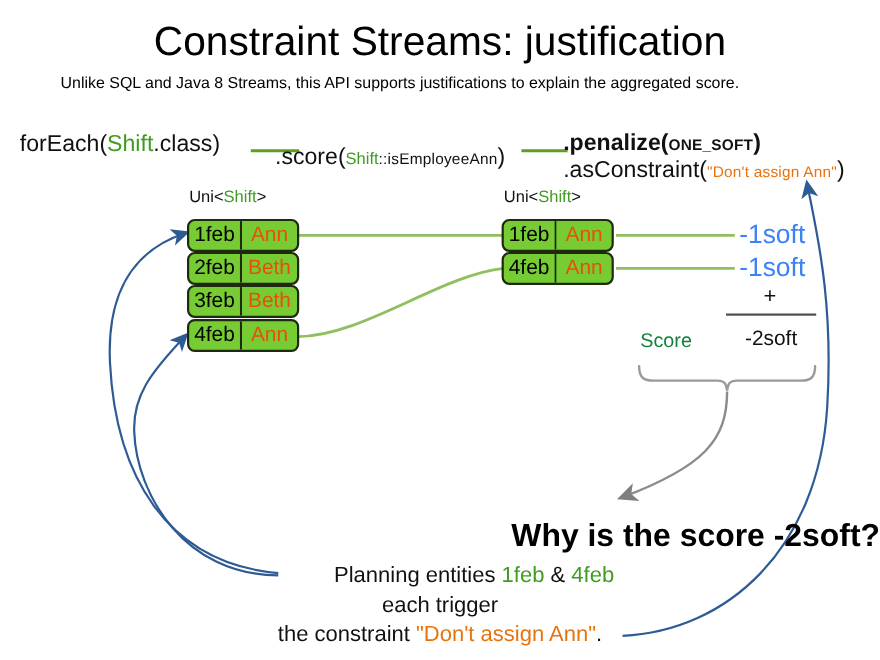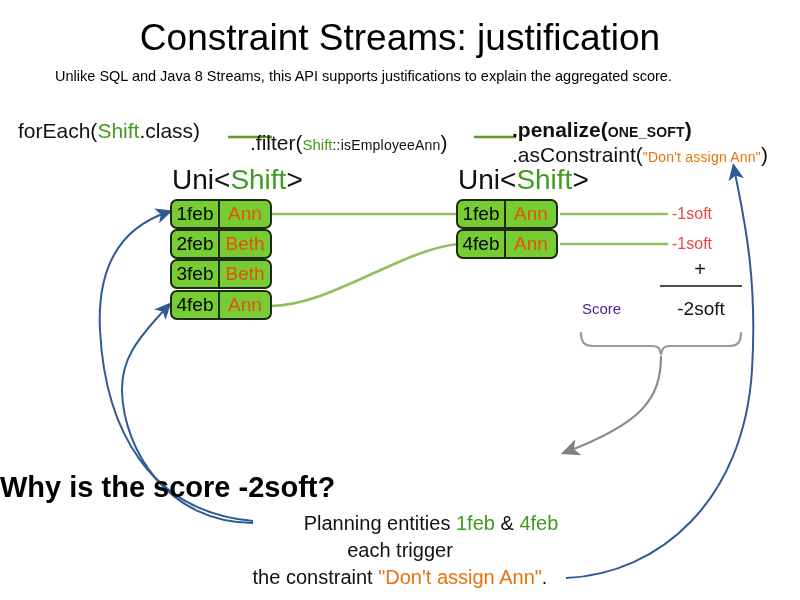--- a/index.html
+++ b/index.html
@@ -64,21 +64,21 @@
     letter-spacing: .2px;
   }
   #code-foreach { left: 18px; top: 118px; }
   #code-filter  { left: 250px; top: 130px; }
   #code-penalize { left: 512px; top: 117px; font-weight: bold; }
   #code-asconstraint { left: 512px; top: 142px; }
 
   
   .uni-label {
     position: absolute;
-    font-size: 28px;
+    font-size: 15px;
     line-height: 24px;
     white-space: nowrap;
     color: #111;
   }
   .uni-label .g { color: #3f9c20; }
   #uni-left  { left: 172px; top: 168px; }
   #uni-right { left: 458px; top: 168px; }
 
   
   .card {
@@ -110,23 +110,23 @@
     justify-content: center;
     font-size: 19px;
     color: #e8500a;
   }
   .stack-left  { left: 170px; }
   .stack-right { left: 456px; }
 
   
   .soft {
     position: absolute;
-    font-size: 16px;
+    font-size: 24px;
     line-height: 22px;
-    color: #ef4444;
+    color: #3b82f6;
     white-space: nowrap;
   }
   #soft-1 { left: 672px; top: 203px; }
   #soft-2 { left: 672px; top: 233px; }
   #plus {
     position: absolute;
     left: 668px; top: 258px;
     width: 64px;
     text-align: center;
     font-size: 20px;
@@ -136,42 +136,42 @@
   #sum-rule {
     position: absolute;
     left: 660px; top: 285px;
     width: 82px;
     height: 2px;
     background: #4d4d4d;
   }
   #score-label {
     position: absolute;
     left: 582px; top: 298px;
-    font-size: 15px;
+    font-size: 18px;
     line-height: 22px;
-    color: #4c1d95;
+    color: #15803d;
     white-space: nowrap;
   }
   #score-total {
     position: absolute;
     left: 660px; top: 298px;
     width: 82px;
     text-align: center;
     font-size: 19px;
     line-height: 22px;
     color: #111;
     white-space: nowrap;
   }
 
   
   #why-heading {
     position: absolute;
     left: 0; top: 470px;
     width: 800px;
-    text-align: left;
+    text-align: right;
     font-size: 29px;
     line-height: 34px;
     font-weight: bold;
     color: #000;
     white-space: nowrap;
   }
   .explain {
     position: absolute;
     width: 800px;
     text-align: center;
@@ -225,21 +225,21 @@
   </svg>
 
   <div class="title">Constraint Streams: justification</div>
   <div class="subtitle">Unlike SQL and Java 8 Streams, this API supports justifications to explain the aggregated score.</div>
 
   <div class="code" id="code-foreach">
     <span>forEach(</span><span class="g">Shift</span><span>.class)</span>
   </div>
 
   <div class="code" id="code-filter">
-    <span>.filter(</span><span class="small">Shift</span><span class="smallblk">::isEmployeeAnn</span><span>)</span>
+    <span>.score(</span><span class="small">Shift</span><span class="smallblk">::isEmployeeAnn</span><span>)</span>
   </div>
 
   <div class="code" id="code-penalize">
     <span>.penalize(</span><span class="smallblk">ONE_SOFT</span><span>)</span>
   </div>
 
   <div class="code" id="code-asconstraint">
     <span>.asConstraint(</span><span class="str smallblk" style="color:#e8730d">"Don't assign Ann"</span><span>)</span>
   </div>
 

